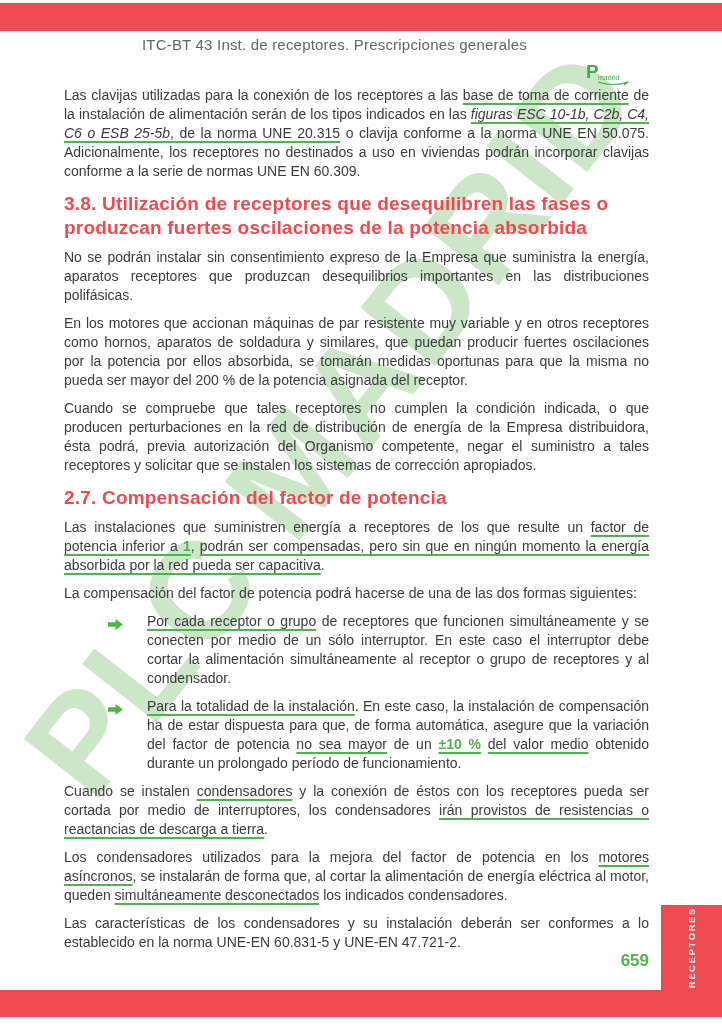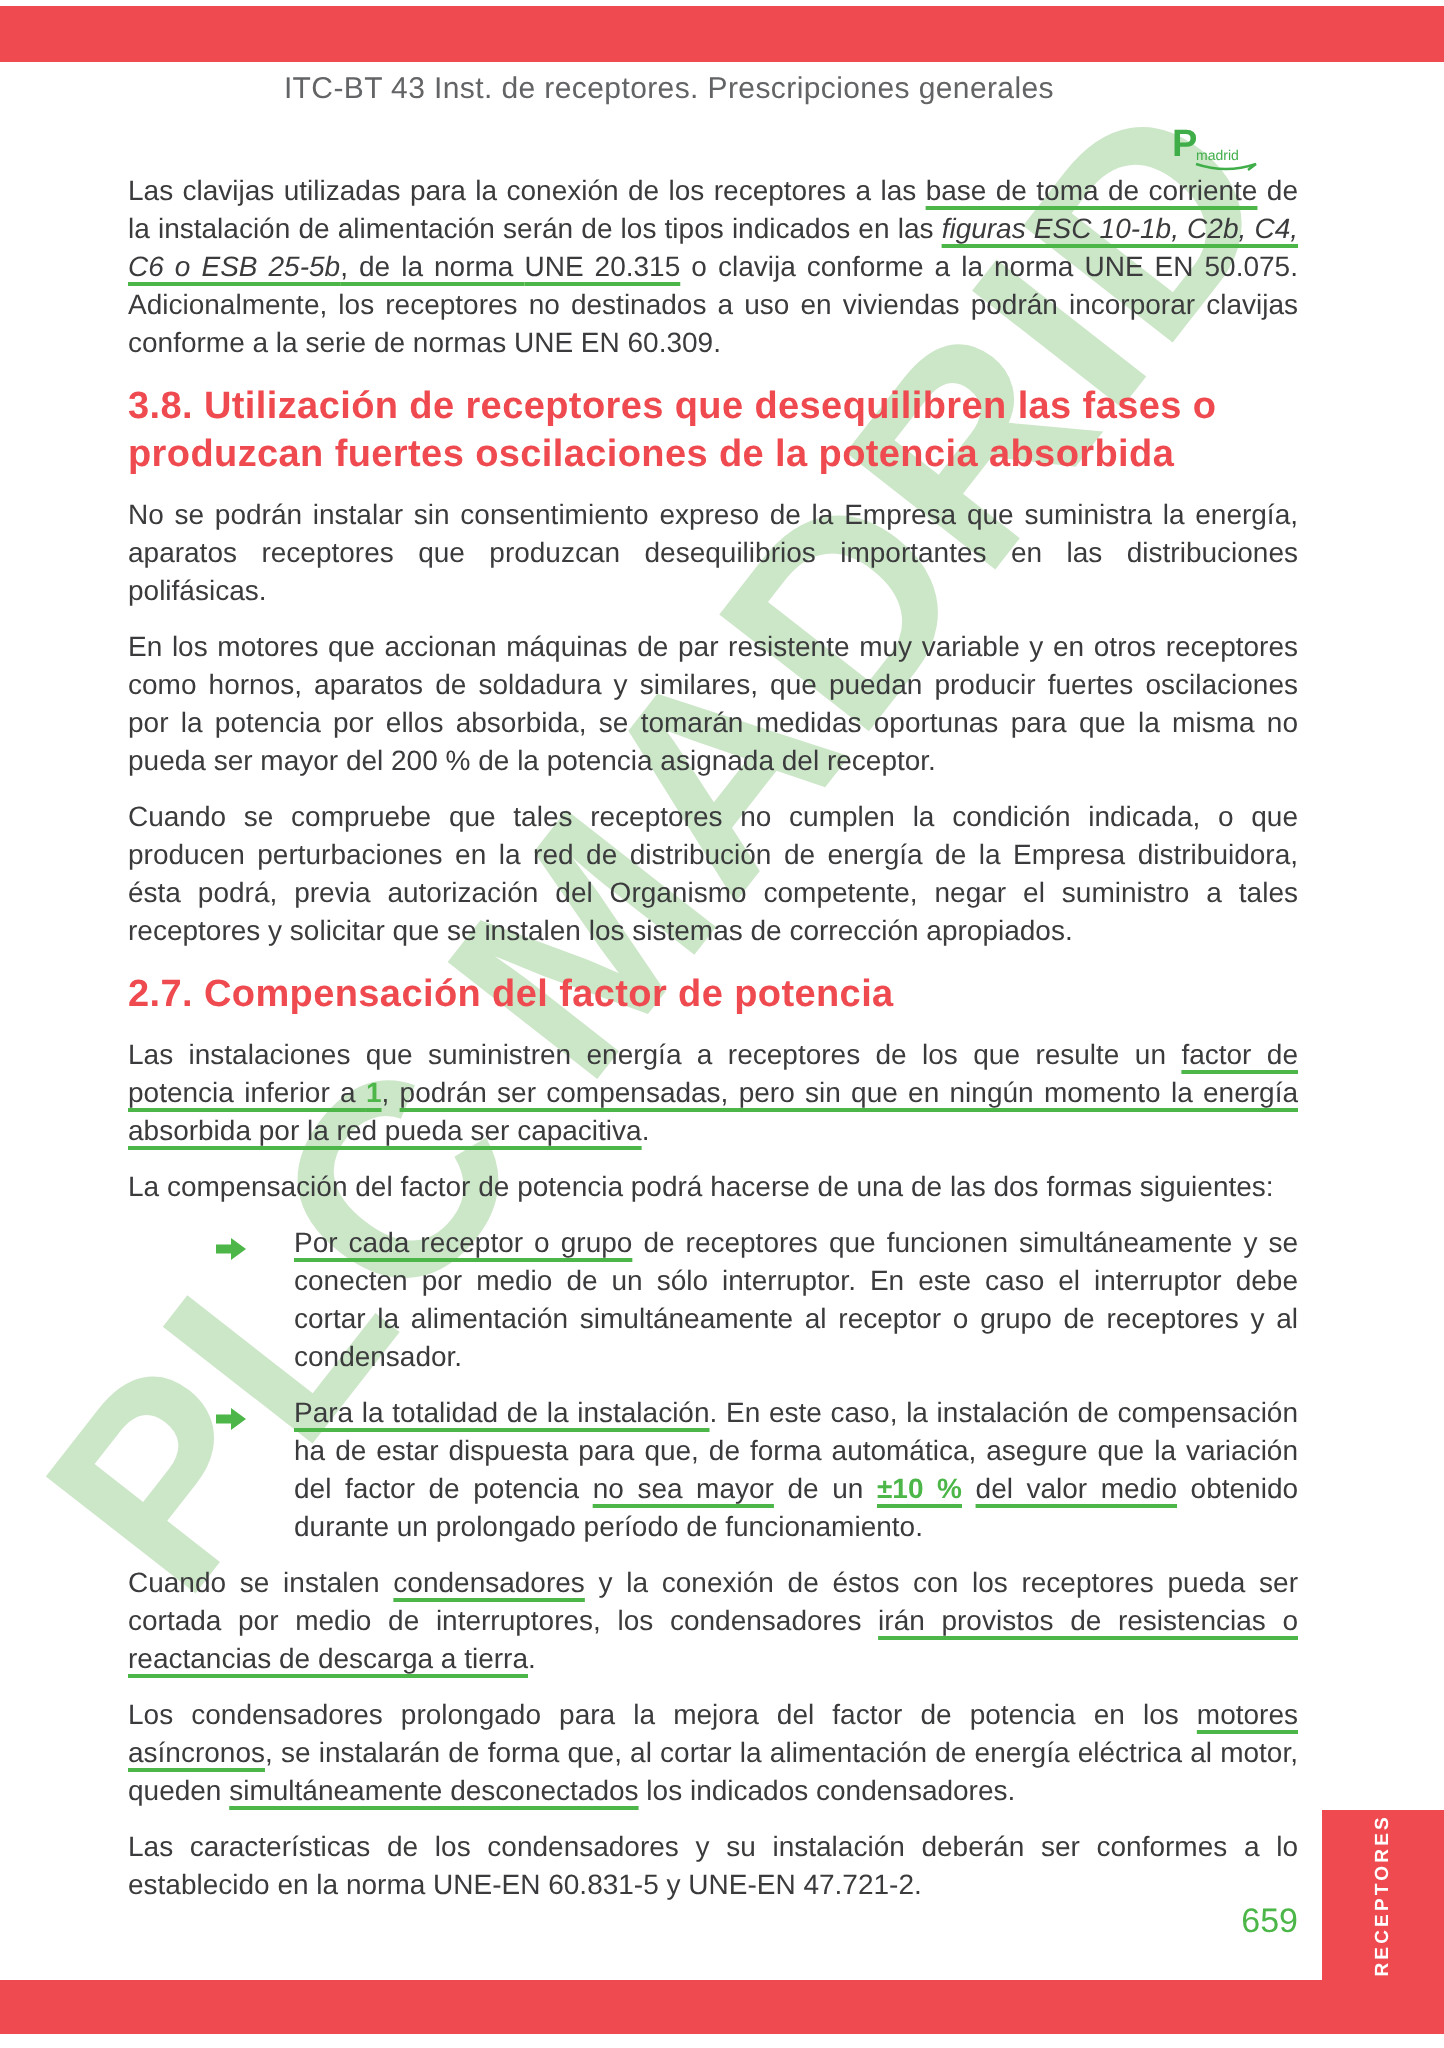--- a/index.html
+++ b/index.html
@@ -71,21 +71,21 @@
     text-decoration:underline;
     text-decoration-color:var(--green);
     text-decoration-thickness:1.6px;
     text-underline-offset:2.5px;
     text-decoration-skip-ink:none;
   }
   .g{color:var(--green);font-weight:bold;}
   
   .pagenum{
     position:absolute;top:951px;left:574px;width:75px;text-align:right;
-    color:var(--green);font-weight:normal;font-size:17px;z-index:2;
+    color:var(--green);font-weight:bold;font-size:17px;z-index:2;
   }
 </style>
 </head>
 <body>
 
 <div class="page">
 
   <div class="topbar"></div>
 
   <div class="watermark">PLC MADRID</div>
@@ -130,21 +130,21 @@
       <span class="arrow">
         <svg width="15" height="11" viewBox="0 0 15 11">
             <path d="M0 3.2h7.5V0L15 5.5 7.5 11V7.8H0z" fill="#4cb648"></path>
           </svg>
       </span>
       <p><span class="b u">Para la totalidad de la instalación</span><span>. En este caso, la instalación de compensación ha de estar dispuesta para que, de forma automática, asegure que la variación del factor de potencia </span><span class="u">no sea mayor</span><span> de un </span><span class="g u">±10 %</span><span> </span><span class="u">del valor medio</span><span> obtenido durante un prolongado período de funcionamiento.</span></p>
     </div>
 
     <p><span>Cuando se instalen </span><span class="u">condensadores</span><span> y la conexión de éstos con los receptores pueda ser cortada por medio de interruptores, los condensadores </span><span class="u">irán provistos de resistencias o reactancias de descarga a tierra</span><span>.</span></p>
 
-    <p><span>Los condensadores prolongado para la mejora del factor de potencia en los </span><span class="u">motores asíncronos</span><span>, se instalarán de forma que, al cortar la alimentación de energía eléctrica al motor, queden </span><span class="u">simultáneamente desconectados</span><span> los indicados condensadores.</span></p>
+    <p><span>Los condensadores utilizados para la mejora del factor de potencia en los </span><span class="u">motores asíncronos</span><span>, se instalarán de forma que, al cortar la alimentación de energía eléctrica al motor, queden </span><span class="u">simultáneamente desconectados</span><span> los indicados condensadores.</span></p>
 
     <p><span>Las características de los condensadores y su instalación deberán ser conformes a lo establecido en la norma </span><span class="b">UNE-EN 60.831-5</span><span> y </span><span class="b">UNE-EN 47.721-2</span><span>.</span></p>
 
   </div>
 
   <div class="pagenum">659</div>
 
   <div class="sidetab">
     <span>RECEPTORES</span>
   </div>

